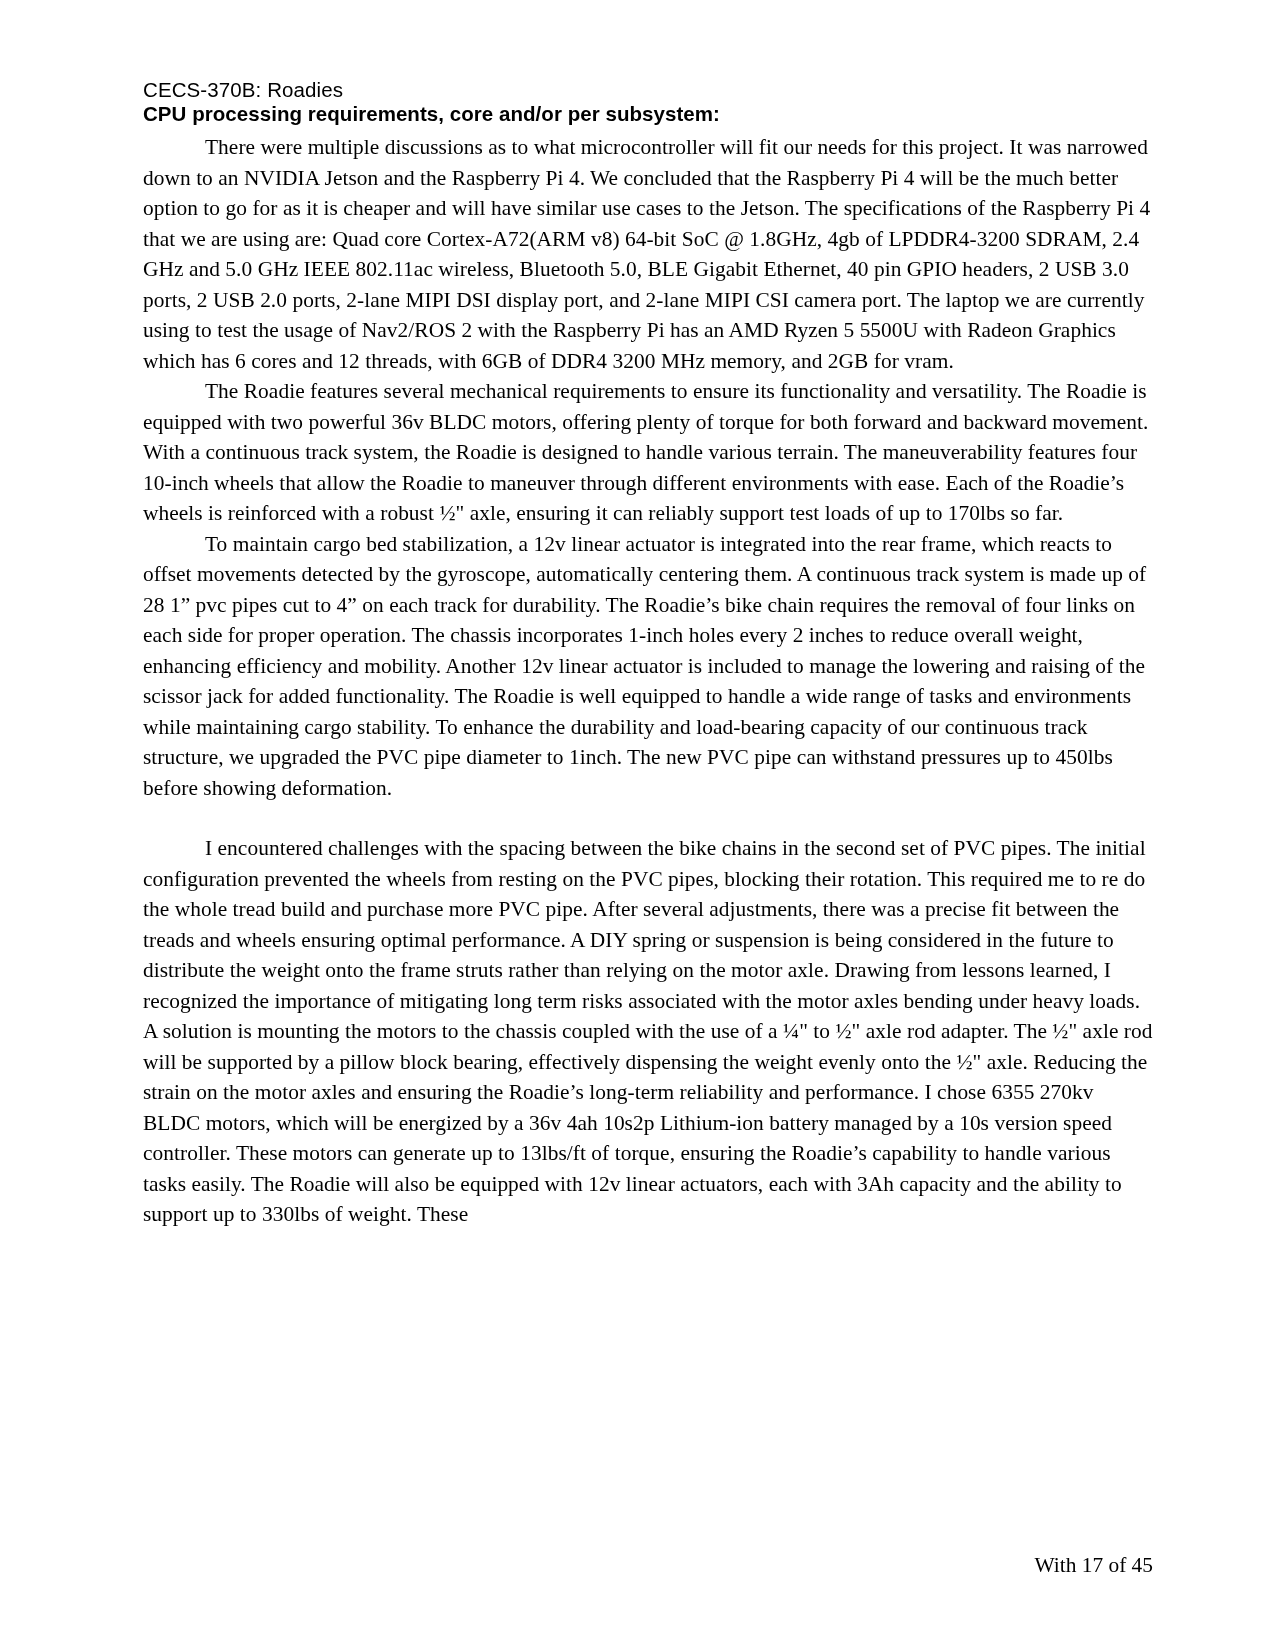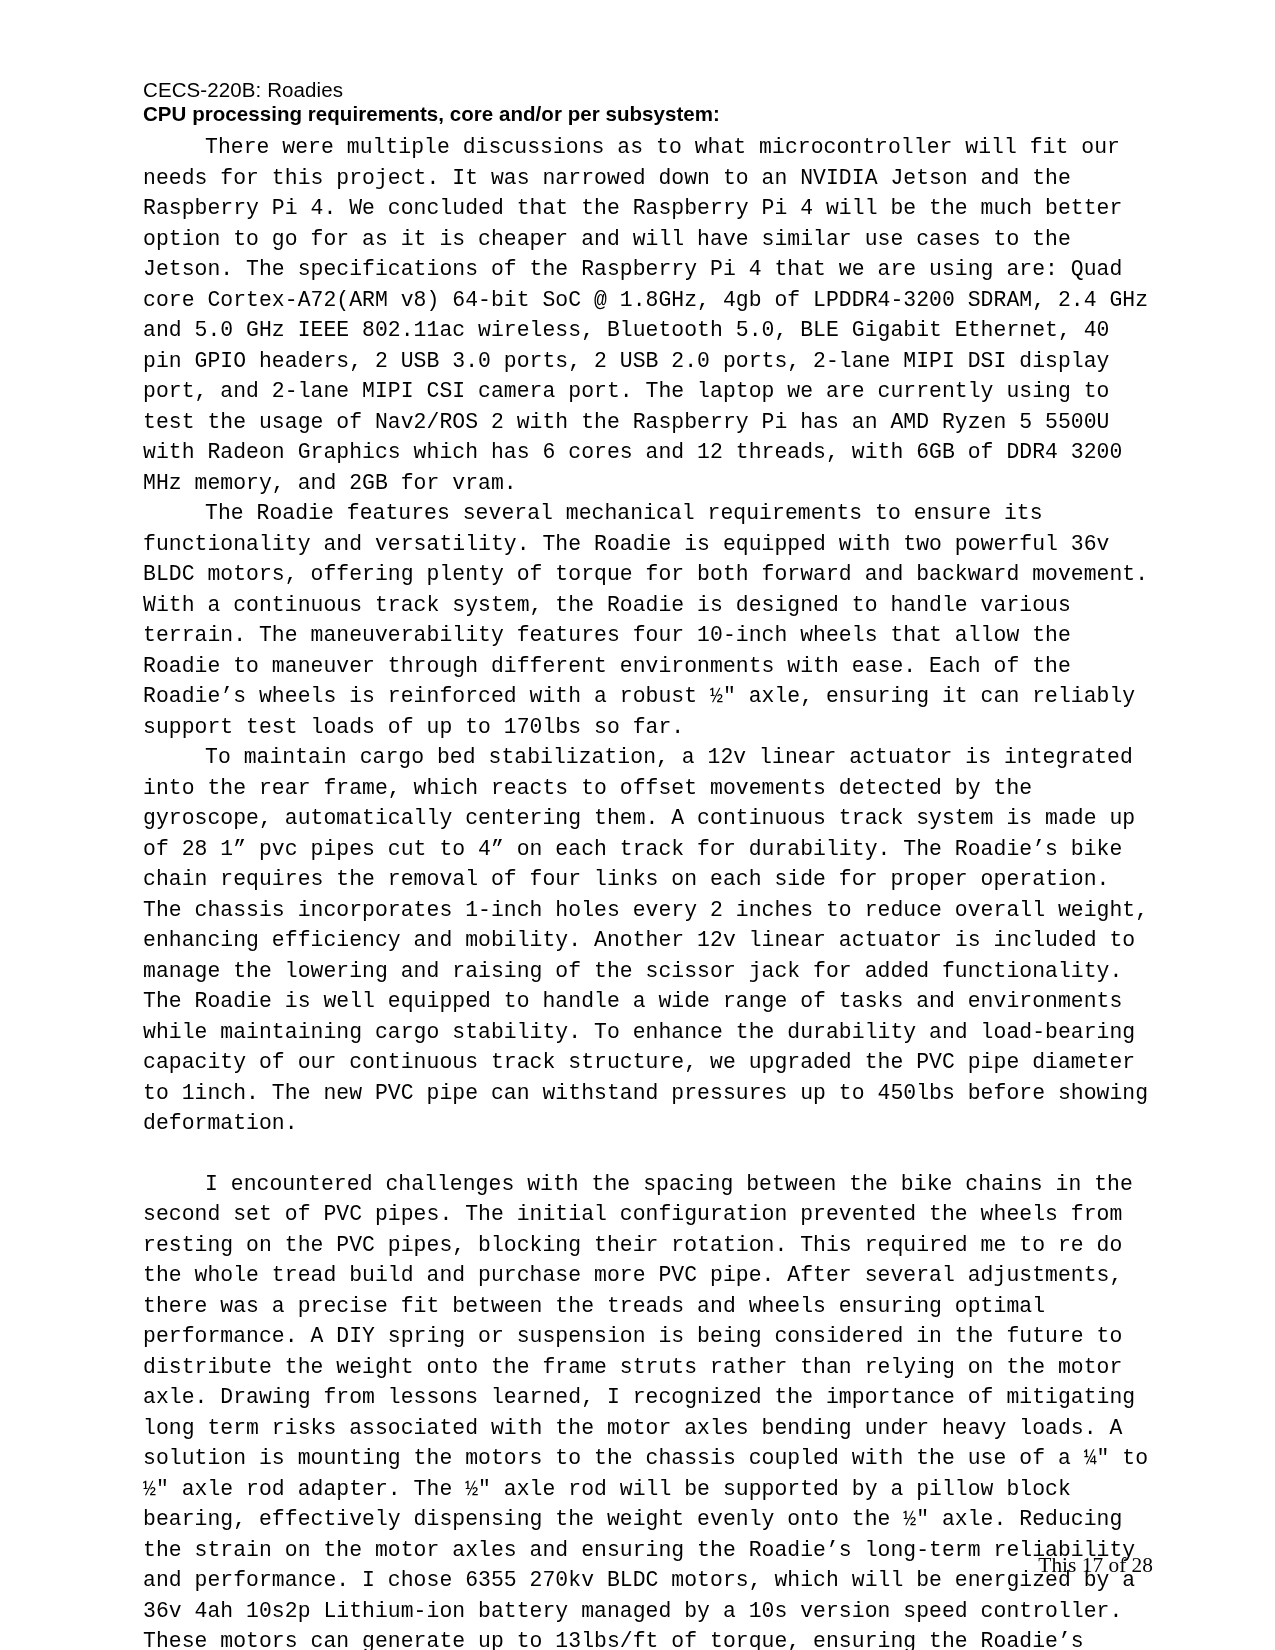--- a/index.html
+++ b/index.html
@@ -37,21 +37,21 @@
     font-weight: bold;
     font-size: 20.5px;
     margin: 0 0 6px 0;
     letter-spacing: 0.05px;
     color: #000;
   }
   h2.section-heading.spaced {
     margin-top: 16px;
   }
   p.para {
-    font-family: Liberation Mono, monospace;
+    font-family: Liberation Serif, serif;
     font-size: 21.4px;
     line-height: 30.5px;
     margin: 0;
     text-align: left;
     text-indent: 62px;
     color: #000;
     letter-spacing: 0.05px;
   }
   p.para.gap {
     margin-top: 30px;
@@ -66,30 +66,30 @@
   }
   .footer b {
     font-weight: normal;
   }
 </style>
 </head>
 <body>
 
 <div class="page">
 
-  <div class="header-line">CECS-220B: Roadies</div>
+  <div class="header-line">CECS-370B: Roadies</div>
 
   <div class="body-block">
 
     <h2 class="section-heading">CPU processing requirements, core and/or per subsystem:</h2>
     <p class="para">There were multiple discussions as to what microcontroller will fit our needs for this project. It was narrowed down to an NVIDIA Jetson and the Raspberry Pi 4. We concluded that the Raspberry Pi 4 will be the much better option to go for as it is cheaper and will have similar use cases to the Jetson. The specifications of the Raspberry Pi 4 that we are using are: Quad core Cortex-A72(ARM v8) 64-bit SoC @ 1.8GHz, 4gb of LPDDR4-3200 SDRAM, 2.4 GHz and 5.0 GHz IEEE 802.11ac wireless, Bluetooth 5.0, BLE Gigabit Ethernet, 40 pin GPIO headers, 2 USB 3.0 ports, 2 USB 2.0 ports, 2-lane MIPI DSI display port, and 2-lane MIPI CSI camera port. The laptop we are currently using to test the usage of Nav2/ROS 2 with the Raspberry Pi has an AMD Ryzen 5 5500U with Radeon Graphics which has 6 cores and 12 threads, with 6GB of DDR4 3200 MHz memory, and 2GB for vram.</p>
 
     <p class="para">The Roadie features several mechanical requirements to ensure its functionality and versatility. The Roadie is equipped with two powerful 36v BLDC motors, offering plenty of torque for both forward and backward movement. With a continuous track system, the Roadie is designed to handle various terrain. The maneuverability features four 10-inch wheels that allow the Roadie to maneuver through different environments with ease. Each of the Roadie’s wheels is reinforced with a robust ½" axle, ensuring it can reliably support test loads of up to 170lbs so far.</p>
     <p class="para">To maintain cargo bed stabilization, a 12v linear actuator is integrated into the rear frame, which reacts to offset movements detected by the gyroscope, automatically centering them. A continuous track system is made up of 28 1” pvc pipes cut to 4” on each track for durability. The Roadie’s bike chain requires the removal of four links on each side for proper operation. The chassis incorporates 1-inch holes every 2 inches to reduce overall weight, enhancing efficiency and mobility. Another 12v linear actuator is included to manage the lowering and raising of the scissor jack for added functionality. The Roadie is well equipped to handle a wide range of tasks and environments while maintaining cargo stability. To enhance the durability and load-bearing capacity of our continuous track structure, we upgraded the PVC pipe diameter to 1inch.  The new PVC pipe can withstand pressures up to 450lbs before showing deformation.</p>
     <p class="para gap">I encountered challenges with the spacing between the bike chains in the second set of PVC pipes. The initial configuration prevented the wheels from resting on the PVC pipes, blocking their rotation. This required me to re do the whole tread build and purchase more PVC pipe. After several adjustments, there was a precise fit between the treads and wheels ensuring optimal performance. A DIY spring or suspension is being considered in the future to distribute the weight onto the frame struts rather than relying on the motor axle. Drawing from lessons learned, I recognized the importance of mitigating long term risks associated with the motor axles bending under heavy loads. A solution is mounting the motors to the chassis coupled with the use of a ¼" to ½" axle rod adapter. The ½" axle rod will be supported by a pillow block bearing, effectively dispensing the weight evenly onto the ½" axle. Reducing the strain on the motor axles and ensuring the Roadie’s long-term reliability and performance. I chose 6355 270kv BLDC motors, which will be energized by a 36v 4ah 10s2p Lithium-ion battery managed by a 10s version speed controller. These motors can generate up to 13lbs/ft of torque, ensuring the Roadie’s capability to handle various tasks easily. The Roadie will also be equipped with 12v linear actuators, each with 3Ah capacity and the ability to support up to 330lbs of weight. These</p>
 
   </div>
 
   <div class="footer">
-    <span>This </span><b>17</b><span> of </span><b>28</b>
+    <span>With </span><b>17</b><span> of </span><b>45</b>
   </div>
 
 </div>
 
 </body></html>

